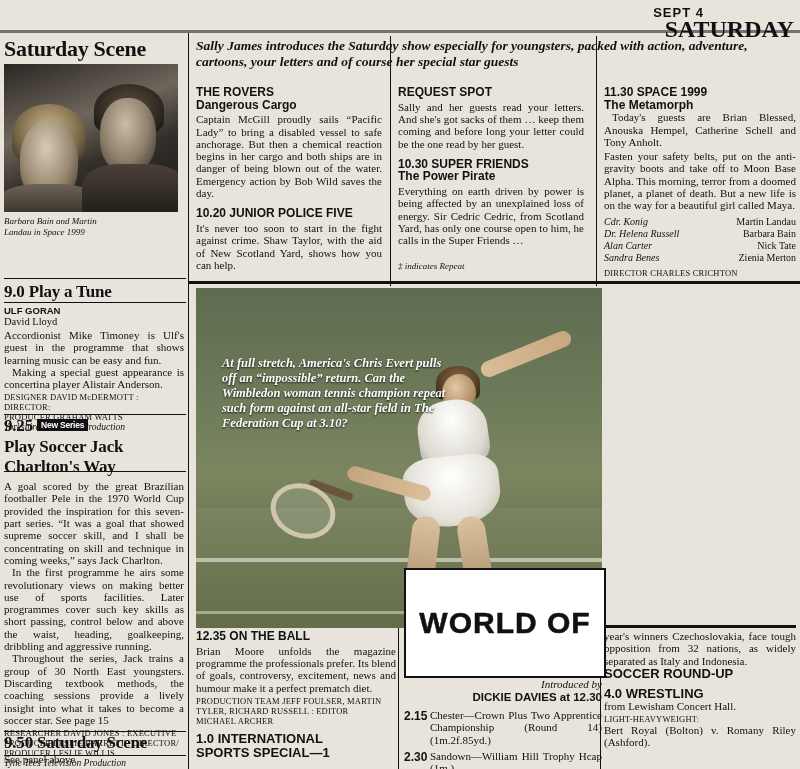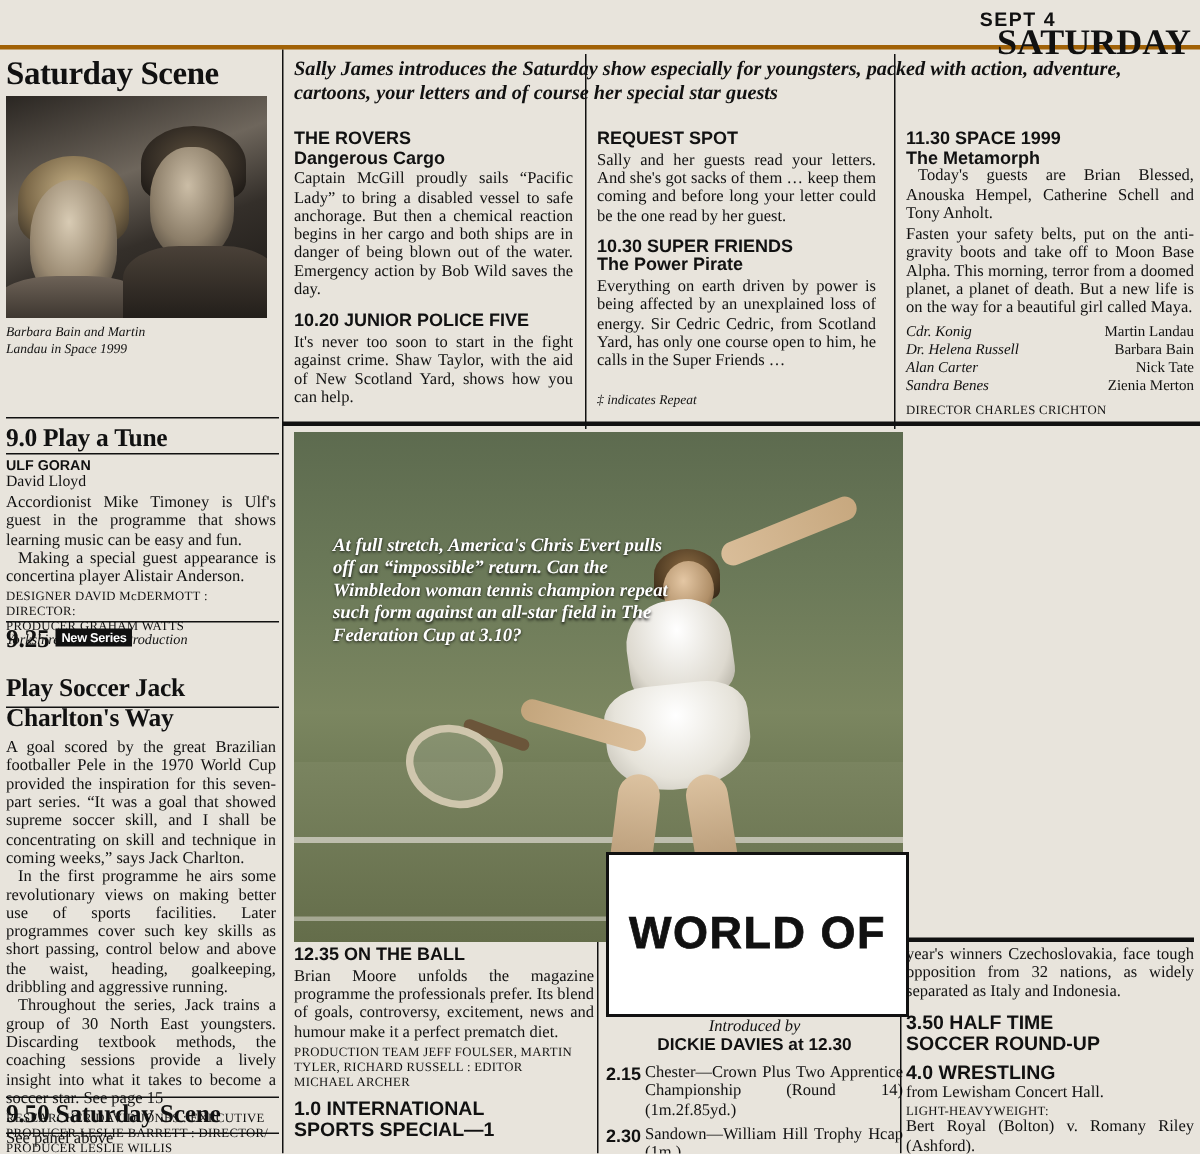--- a/index.html
+++ b/index.html
@@ -9,21 +9,21 @@
     font-family:"Liberation Serif", serif;
     color:#111;
     overflow:hidden;
     position:relative;
   }
   .page{position:relative;width:800px;height:769px;}
 
   
   .masthead{
     position:absolute;left:0;top:0;width:800px;height:30px;
-    border-bottom:3px solid #a16207;
+    border-bottom:3px solid #737373;
   }
   .masthead .sept{
     position:absolute;right:96px;top:5px;
     font-family:"Liberation Sans", sans-serif;
     font-weight:bold;font-size:13px;letter-spacing:1px;
   }
   .masthead .day{
     position:absolute;right:6px;top:16px;
     font-family:"Liberation Serif", serif;
     font-weight:bold;font-size:24px;letter-spacing:0px;
@@ -202,21 +202,21 @@
     font-weight:bold;font-size:30px;letter-spacing:1px;line-height:1.02;
     -webkit-text-stroke:.5px #111;
   }
   .wos .l2{font-size:34px;}
 
   
   .lowA{position:absolute;left:196px;top:630px;width:200px;}
   .lowB{position:absolute;left:404px;top:678px;width:198px;}
   .lowC{position:absolute;left:604px;top:630px;width:192px;}
   .prodline{font-size:9.5px;font-style:italic;line-height:1.2;}
-  .center{text-align:center;}
+  .center{text-align:right;}
 </style>
 </head>
 <body>
 
 <div class="page">
 
   <div class="masthead">
     <div class="sept">SEPT 4</div>
     <div class="day">SATURDAY</div>
   </div>
@@ -262,21 +262,21 @@
     <div class="body-txt" style="text-indent:8px;">Making a special guest appearance is concertina player Alistair Anderson.</div>
     <div class="small-caps" style="margin-top:1px;">DESIGNER DAVID McDERMOTT : DIRECTOR:</div>
     <div class="small-caps">PRODUCER GRAHAM WATTS</div>
     <div class="prodline">Yorkshire Television Production</div>
   </div>
 
   <div style="position:absolute;left:4px;top:416px;width:180px;">
     <div class="banner-title">
       <span>9.25</span><span class="newseries">New Series</span>
     </div>
-    <div class="banner-title" style="margin-top:13px;">Play Soccer Jack</div>
+    <div class="banner-title" style="margin-top:1px;">Play Soccer Jack</div>
     <div class="banner-title">Charlton's Way</div>
     <div class="body-txt" style="margin-top:3px;">A goal scored by the great Brazilian footballer Pele in the 1970 World Cup provided the inspiration for this seven-part series. “It was a goal that showed supreme soccer skill, and I shall be concentrating on skill and technique in coming weeks,” says Jack Charlton.</div>
     <div class="body-txt" style="text-indent:8px;">In the first programme he airs some revolutionary views on making better use of sports facilities. Later programmes cover such key skills as short passing, control below and above the waist, heading, goalkeeping, dribbling and aggressive running.</div>
     <div class="body-txt" style="text-indent:8px;">Throughout the series, Jack trains a group of 30 North East youngsters. Discarding textbook methods, the coaching sessions provide a lively insight into what it takes to become a soccer star. See page 15</div>
     <div class="small-caps" style="margin-top:2px;">RESEARCHER DAVID JONES : EXECUTIVE</div>
     <div class="small-caps">PRODUCER LESLIE BARRETT : DIRECTOR/</div>
     <div class="small-caps">PRODUCER LESLIE WILLIS</div>
     <div class="prodline">Tyne Tees Television Production</div>
   </div>
 
@@ -373,21 +373,20 @@
       <div class="body-txt" style="flex:1;">Chester—Crown Plus Two Apprentice Championship (Round 14) (1m.2f.85yd.)</div>
     </div>
     <div style="display:flex;margin-top:4px;">
       <div class="time" style="width:26px;flex:none;">2.30</div>
       <div class="body-txt" style="flex:1;">Sandown—William Hill Trophy Hcap (1m.)</div>
     </div>
   </div>
 
   <div class="lowC">
     <div class="body-txt">year's winners Czechoslovakia, face tough opposition from 32 nations, as widely separated as Italy and Indonesia.</div>
-    <div class="sec-title" style="margin-top:8px;font-size:13px;">3.50 HALF TIME</div>
     <div class="sec-title" style="font-size:13px;">SOCCER ROUND-UP</div>
     <div class="sec-title" style="margin-top:6px;font-size:13px;">4.0 WRESTLING</div>
     <div class="body-txt">from Lewisham Concert Hall.</div>
     <div class="small-caps" style="margin-top:1px;">LIGHT-HEAVYWEIGHT:</div>
     <div class="body-txt">Bert Royal (Bolton) v. Romany Riley (Ashford).</div>
   </div>
 
 </div>
 
 </body></html>

